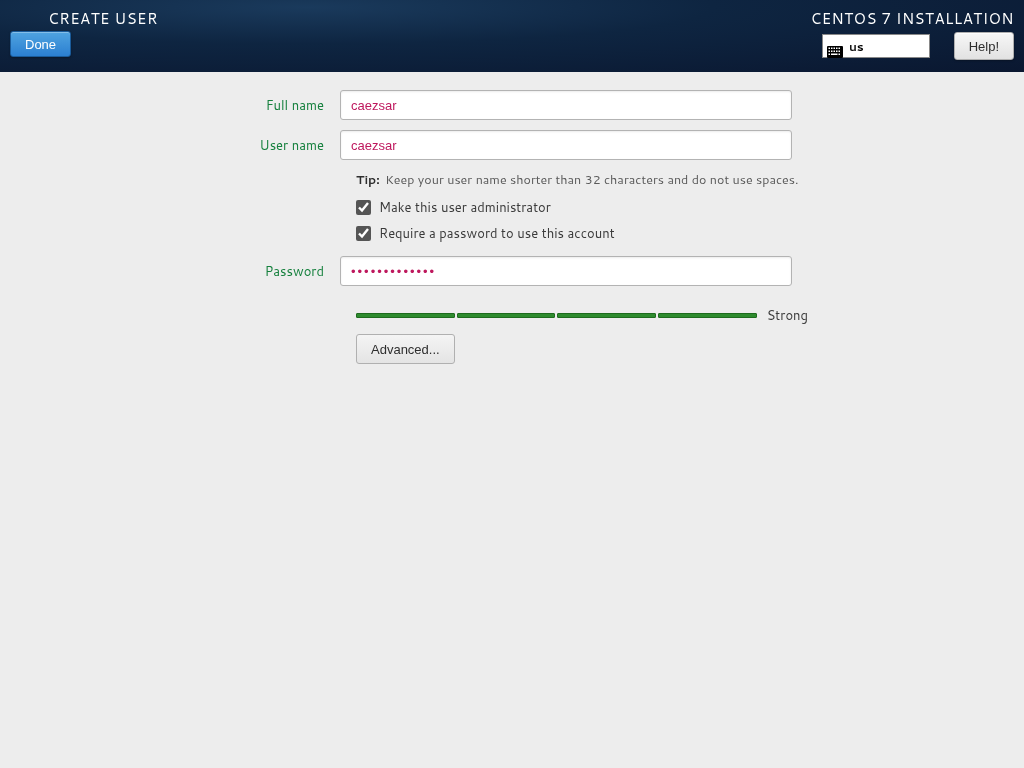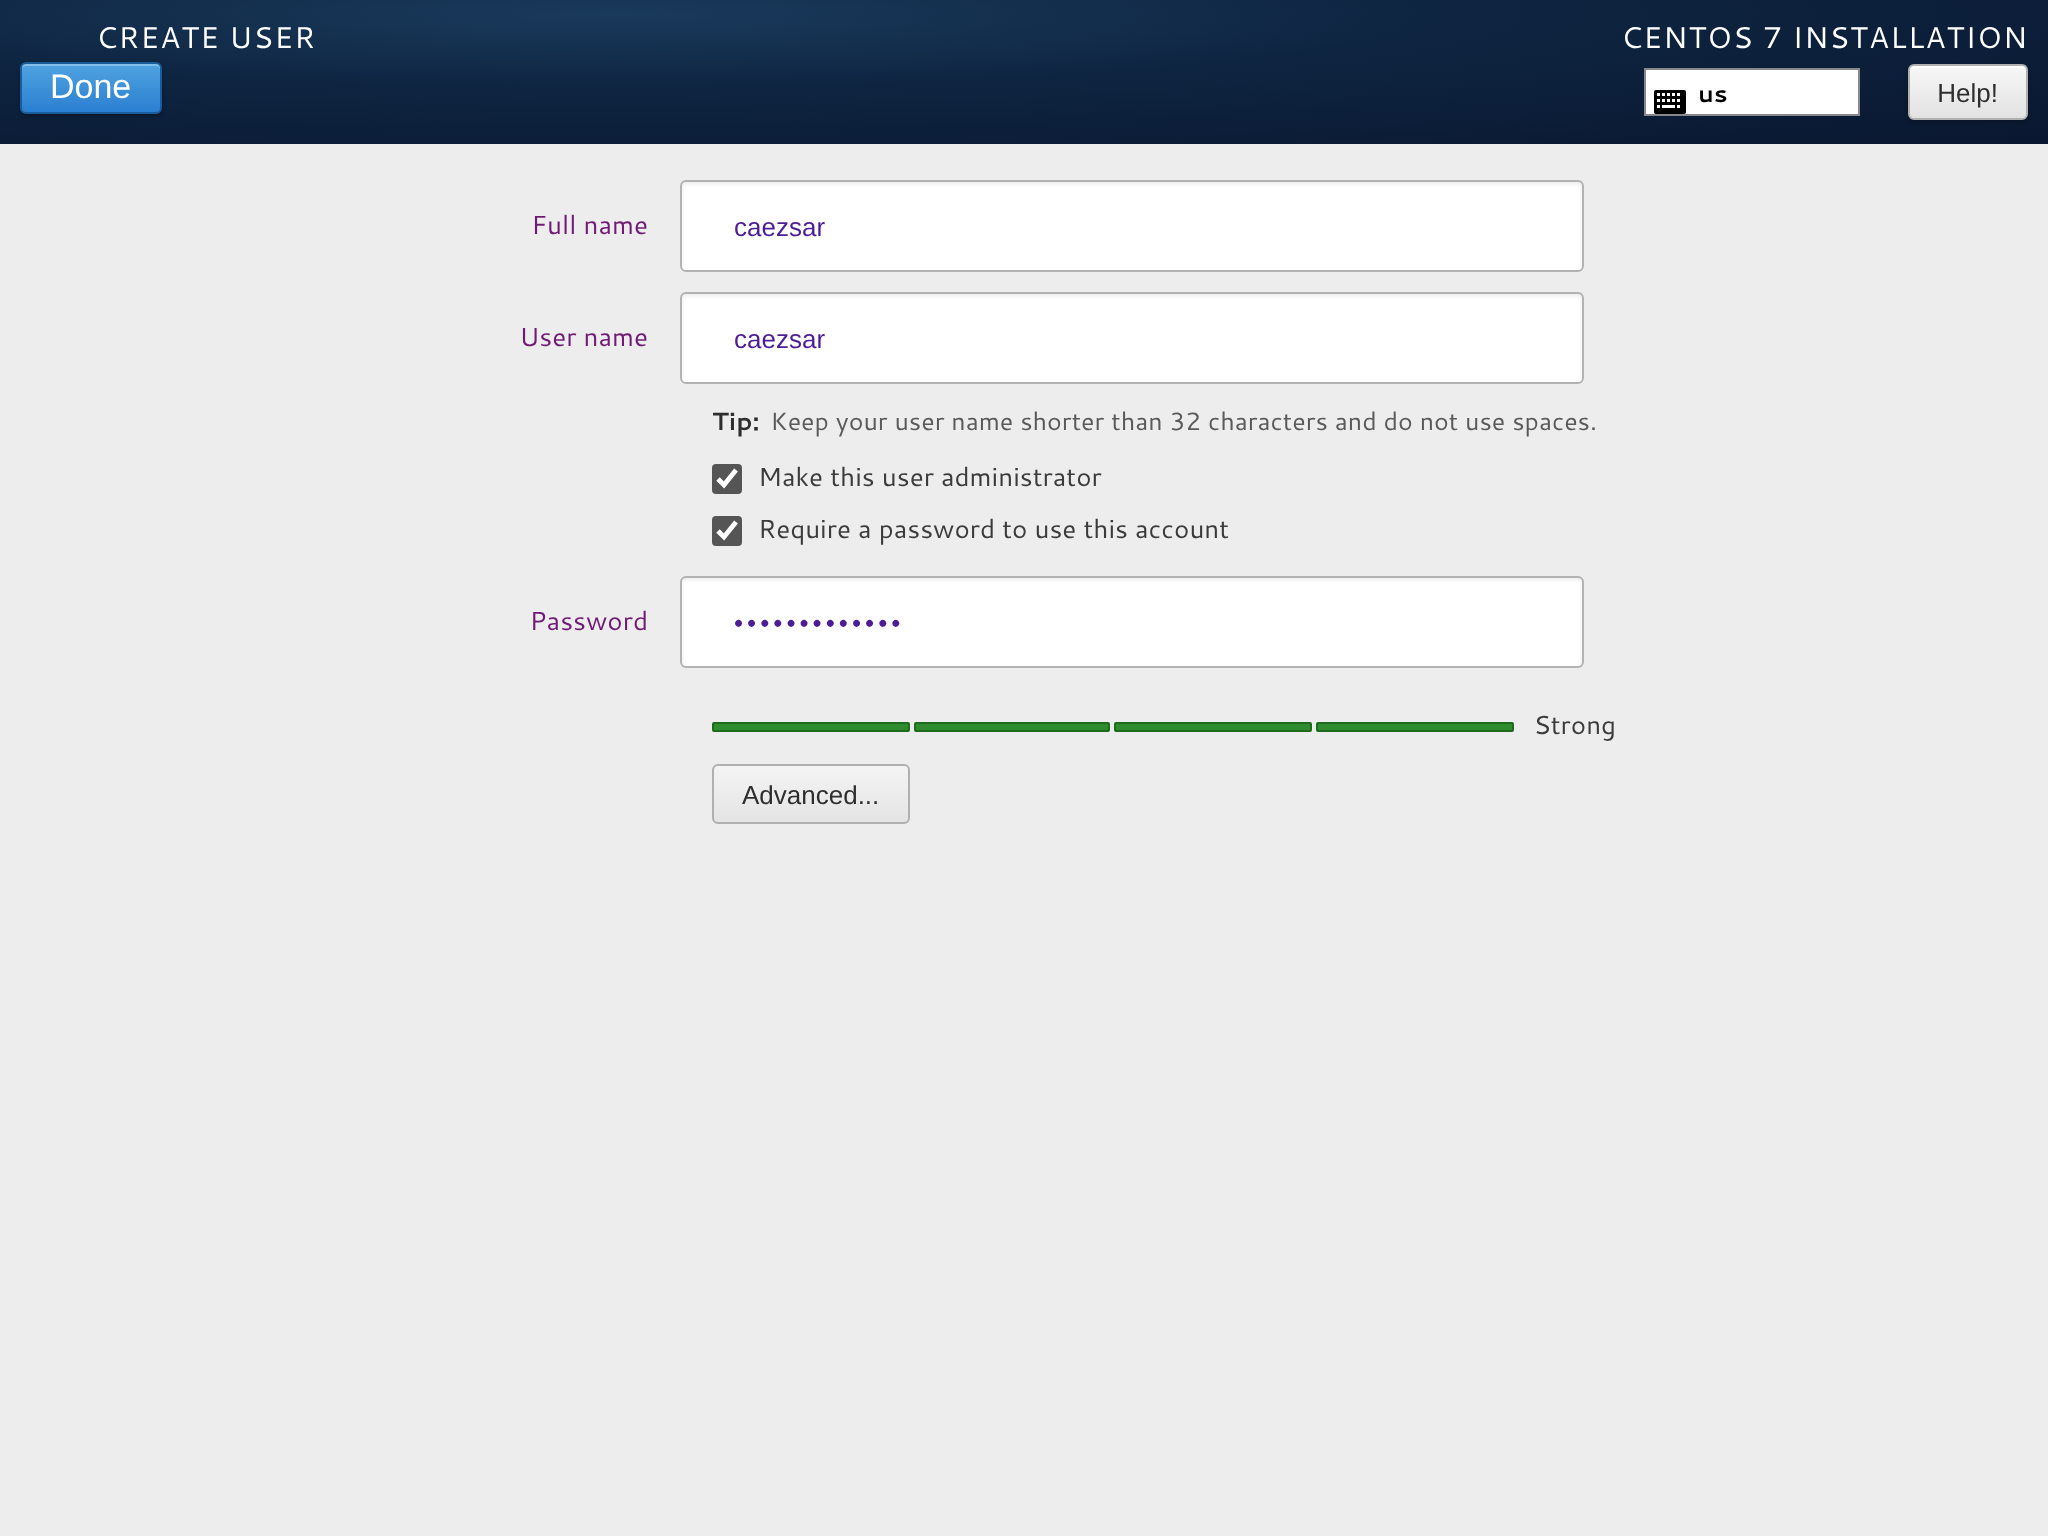--- a/index.html
+++ b/index.html
@@ -34,21 +34,21 @@
     font-size: 15px;
     letter-spacing: 0.5px;
     font-weight: 400;
   }
   .done-btn {
     position: absolute;
     top: 31px;
     left: 10px;
     height: 26px;
     padding: 0 14px;
-    font-size: 17px;
+    font-size: 13px;
     color: #fff;
     background: linear-gradient(#4fa3e0, #2b7fd1);
     border: 1px solid #1a5b9a;
     border-radius: 3px;
     cursor: pointer;
     box-shadow: 0 1px 0 rgba(255,255,255,0.3) inset, 0 1px 2px rgba(0,0,0,0.3);
   }
   .kbd-box {
     position: absolute;
     top: 34px;
@@ -96,33 +96,33 @@
   .form-row {
     display: flex;
     align-items: center;
     margin-bottom: 10px;
   }
   .form-label {
     width: 340px;
     text-align: right;
     padding-right: 16px;
     font-size: 13px;
-    color: #701a75;
+    color: #15803d;
     box-sizing: border-box;
   }
   .text-input {
     width: 452px;
-    height: 46px;
+    height: 30px;
     box-sizing: border-box;
     border: 1px solid #b3b3b3;
     border-radius: 3px;
     background: #fff;
-    padding: 0 26px;
-    font-size: 13px;
-    color: #4c1d95;
+    padding: 0 10px;
+    font-size: 13px;
+    color: #be185d;
     box-shadow: inset 0 1px 2px rgba(0,0,0,0.08);
   }
   .focused {
     border-color: #4a90d9 !important;
     box-shadow: 0 0 0 1px #4a90d9 !important;
   }
   .tip-row {
     margin: 0 0 10px 356px;
     font-size: 12.5px;
     color: #5a5a5a;

